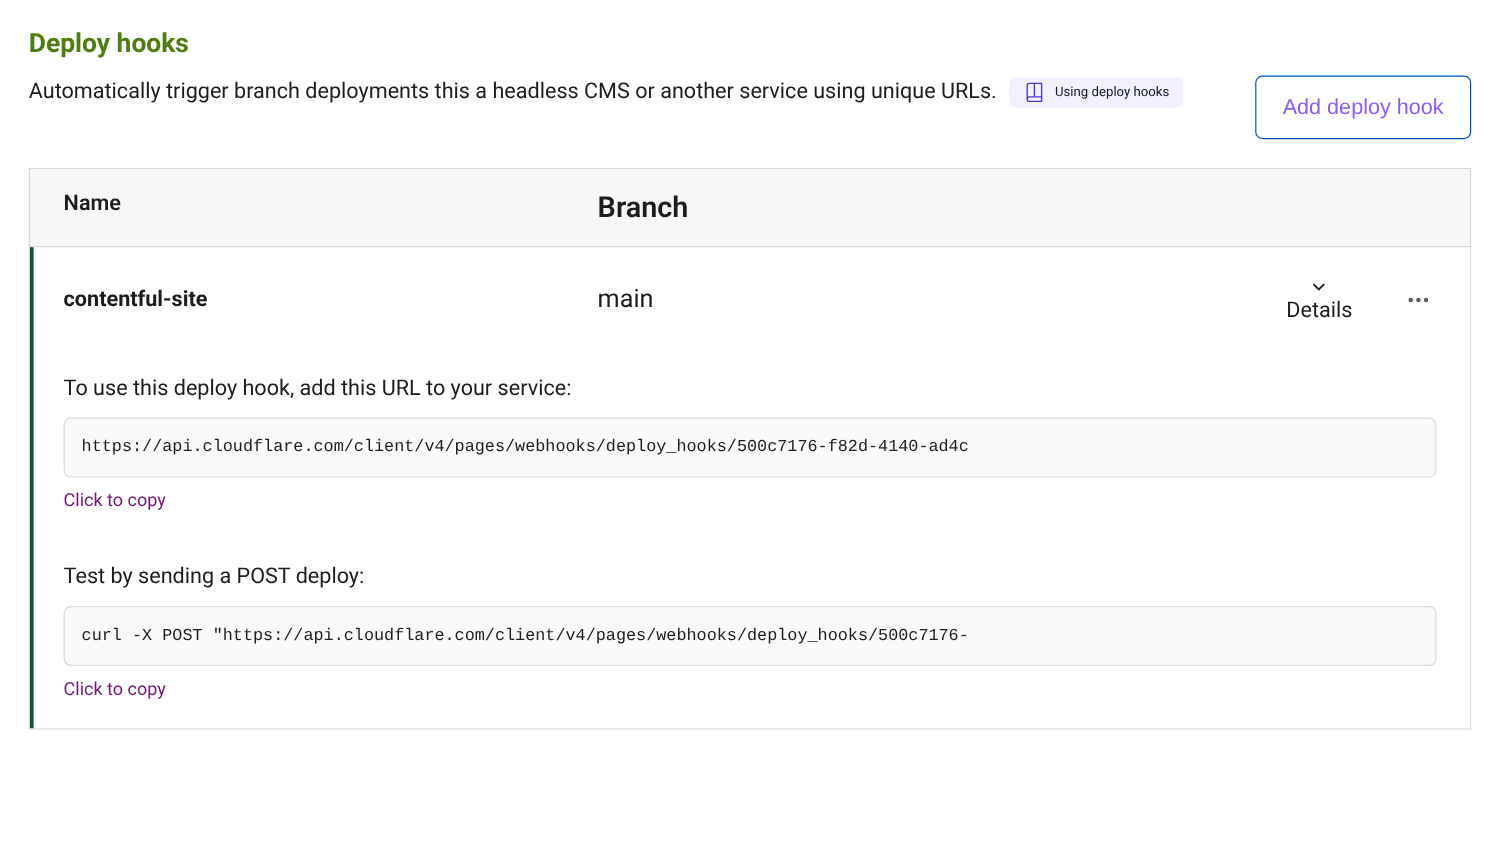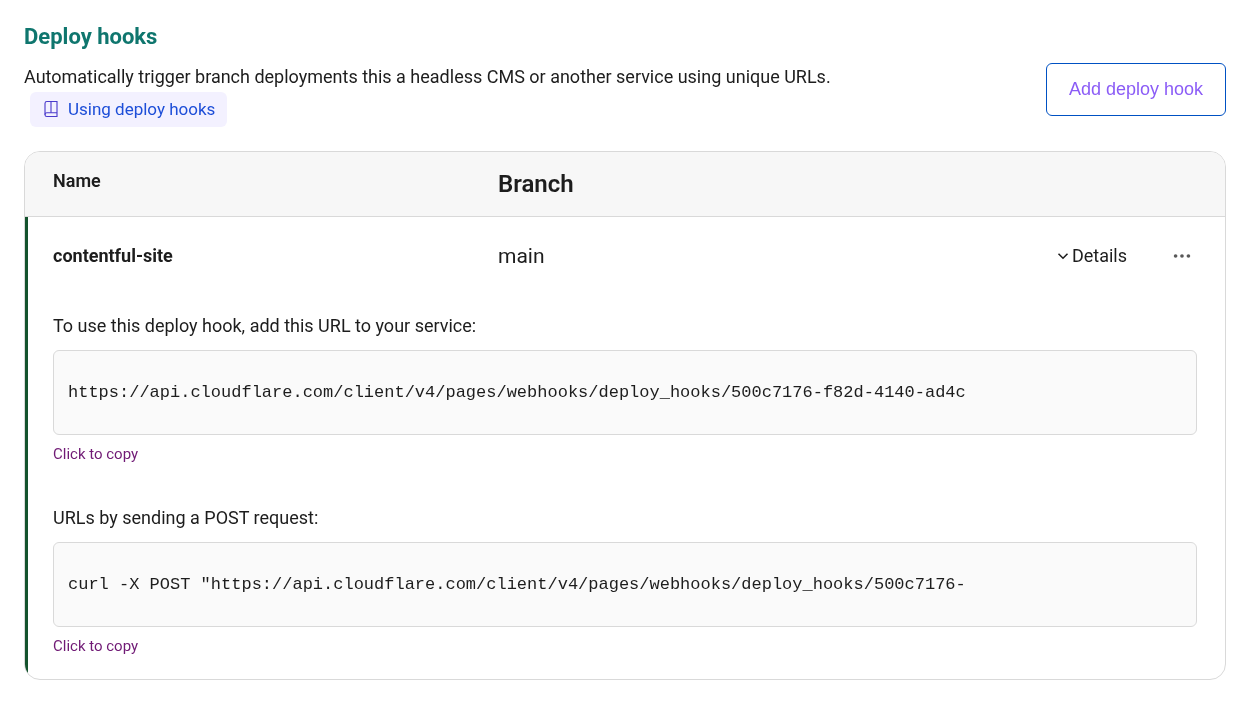--- a/index.html
+++ b/index.html
@@ -11,44 +11,44 @@
       font-family: -apple-system, BlinkMacSystemFont, "Segoe UI", Roboto, Helvetica, Arial, sans-serif;
       color: #1d1d1d;
       background: #fff;
       padding: 24px;
       font-size: 16px;
     }
     .section-title {
       font-size: 22px;
       font-weight: 700;
       margin-bottom: 14px;
-      color: #0f766e;
+      color: #4d7c0f;
     }
     .header-row {
       display: flex;
       justify-content: space-between;
       align-items: flex-start;
       gap: 40px;
       margin-bottom: 24px;
     }
     .description {
       font-size: 18px;
       line-height: 1.6;
       color: #1d1d1d;
       flex: 1;
     }
     .doc-link {
       display: inline-flex;
       align-items: center;
       gap: 8px;
       background: #f3f1ff;
-      color: #1d4ed8;
+      color: #0f172a;
       padding: 4px 12px;
       border-radius: 6px;
-      font-size: 17px;
+      font-size: 11px;
       margin-left: 6px;
       vertical-align: middle;
       cursor: pointer;
     }
     .doc-link svg {
       width: 18px;
       height: 18px;
       stroke: #4b3bcc;
       fill: none;
       stroke-width: 1.5;
@@ -59,21 +59,21 @@
       border: 1.5px solid #0051c3;
       border-radius: 6px;
       padding: 15px 22px;
       font-size: 18px;
       font-weight: 500;
       cursor: pointer;
       white-space: nowrap;
     }
     .panel {
       border: 1px solid #d9d9d9;
-      border-radius: 16px;
+      border-radius: 0;
       overflow: hidden;
     }
     .table-header {
       display: flex;
       background: #f7f7f7;
       border-bottom: 1px solid #d9d9d9;
       padding: 18px 28px;
     }
     .col-name {
       flex: 0 0 445px;
@@ -111,20 +111,21 @@
       align-items: center;
       gap: 40px;
     }
     .details-toggle {
       display: inline-flex;
       align-items: center;
       gap: 0;
       font-size: 18px;
       color: #1d1d1d;
       cursor: pointer;
+      flex-direction: column;
     }
     .details-toggle svg {
       width: 18px;
       height: 18px;
       stroke: #1d1d1d;
       fill: none;
       stroke-width: 2;
     }
     .more-btn {
       cursor: pointer;
@@ -142,23 +143,23 @@
     }
     .detail-label {
       font-size: 18px;
       color: #1d1d1d;
       margin-bottom: 14px;
     }
     .code-box {
       background: #fafafa;
       border: 1px solid #d9d9d9;
       border-radius: 6px;
-      padding: 32px 14px;
+      padding: 16px 14px;
       font-family: "SFMono-Regular", Consolas, "Liberation Mono", Menlo, monospace;
-      font-size: 17px;
+      font-size: 14px;
       color: #1d1d1d;
       white-space: nowrap;
       overflow: hidden;
       cursor: pointer;
     }
     .helper-text {
       font-size: 15px;
       color: #701a75;
       margin-top: 10px;
     }
@@ -210,18 +211,18 @@
       </div>
     </div>
 
     <div class="detail-section">
       <p class="detail-label">To use this deploy hook, add this URL to your service:</p>
       <div class="code-box">https://api.cloudflare.com/client/v4/pages/webhooks/deploy_hooks/500c7176-f82d-4140-ad4c</div>
       <p class="helper-text">Click to copy</p>
     </div>
 
     <div class="detail-section">
-      <p class="detail-label">URLs by sending a POST request:</p>
+      <p class="detail-label">Test by sending a POST deploy:</p>
       <div class="code-box">curl -X POST "https://api.cloudflare.com/client/v4/pages/webhooks/deploy_hooks/500c7176-</div>
       <p class="helper-text">Click to copy</p>
     </div>
   </div>
 </div>
 
 </body></html>

